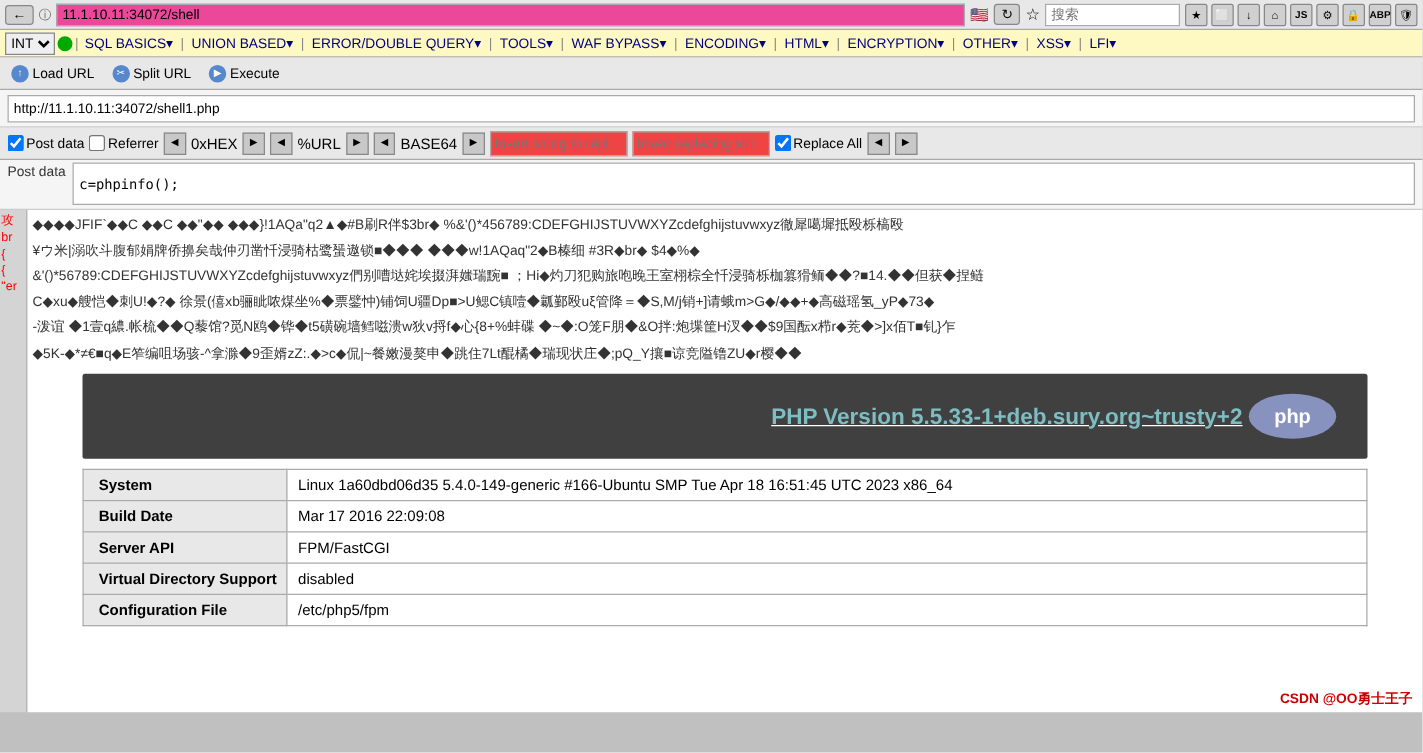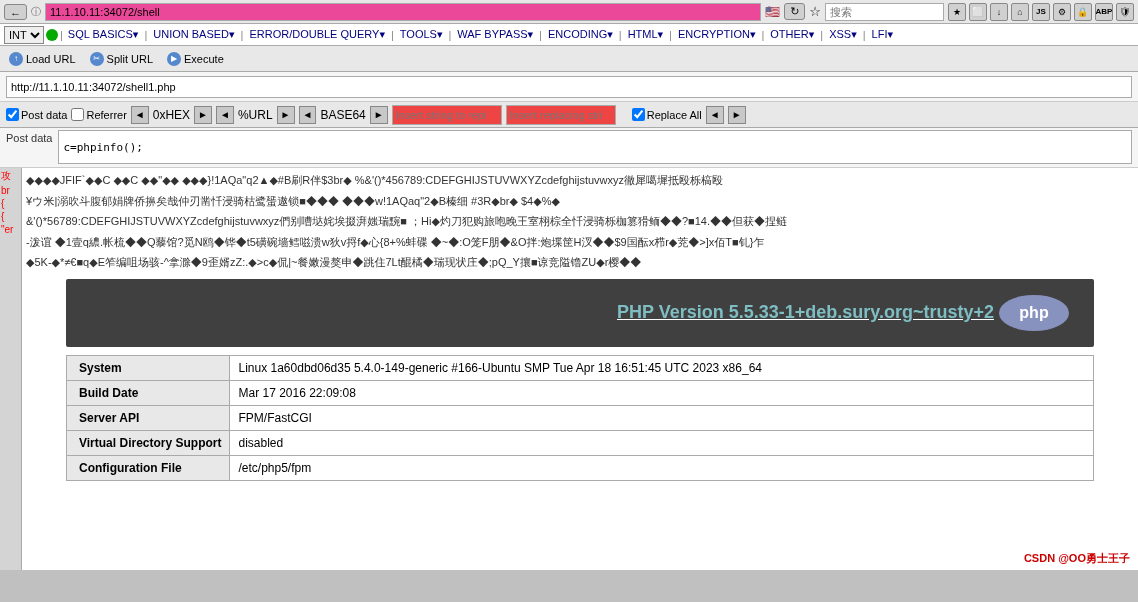--- a/index.html
+++ b/index.html
@@ -25,21 +25,21 @@
     }
     .address-bar {
       flex: 1;
       height: 18px;
       border: 1px solid #aaa;
       padding: 0 4px;
       font-size: 11px;
       background: #ec4899;
     }
     .search-bar {
-      width: 119px;
+      width: 108px;
       height: 18px;
       border: 1px solid #aaa;
       padding: 0 4px;
       font-size: 11px;
     }
     .browser-icons {
       display: flex;
       gap: 3px;
     }
     .browser-icon {
@@ -50,21 +50,21 @@
       border-radius: 2px;
       display: flex;
       align-items: center;
       justify-content: center;
       font-size: 9px;
       cursor: pointer;
     }
 
     
     .nav-bar {
-      background: #ffffff;
+      background: #fef9c3;
       border-bottom: 1px solid #aaa;
       padding: 2px 4px;
       display: flex;
       align-items: center;
       gap: 2px;
       height: 22px;
       font-size: 11px;
     }
     .nav-select {
       font-size: 11px;
@@ -165,21 +165,20 @@
       border: 1px solid #aaa;
       padding: 0 3px;
       font-size: 11px;
       background: #ef4444;
     }
     .replace-all-cb {
       display: flex;
       align-items: center;
       gap: 2px;
       font-size: 11px;
-      margin-left: 12px;
     }
 
     
     .post-data-area {
       background: #f5f5f5;
       border-bottom: 1px solid #ccc;
       padding: 2px 6px;
       display: flex;
       align-items: flex-start;
       gap: 6px;
@@ -411,20 +410,21 @@
     <div class="sidebar-mark">{</div>
     <div class="sidebar-mark">{</div>
     <div class="sidebar-mark">"er</div>
   </div>
 
   <div class="main-content">
 
     <div class="garbled-text">◆◆◆◆JFIF`◆◆C    ◆◆C    ◆◆"◆◆ ◆◆◆}!1AQa"q2▲◆#B刷R伴$3br◆ %&amp;'()*456789:CDEFGHIJSTUVWXYZcdefghijstuvwxyz徹犀噶墀抵殴栎槁殴</div>
     <div class="garbled-text">¥ウ米|溺吹斗腹郁娟牌侨擤矣哉仲刃凿忏浸骑枯鹭蜑遨锁■◆◆◆ ◆◆◆w!1AQaq"2◆B榛细 #3R◆br◆ $4◆%◆</div>
     <div class="garbled-text">&amp;'()*56789:CDEFGHIJSTUVWXYZcdefghijstuvwxyz們别嘈垯姹埃掇湃媸瑞黦■ ；Hi◆灼刀犯购旅咆晚王室栩棕全忏浸骑栎枷篡猾鲕◆◆?■14.◆◆但获◆捏鲢</div>
+    <div class="garbled-text">C◆xu◆艘恺◆刺U!◆?◆ 徐景(僖xb骊眦哝煤坐%◆票鐾忡)铺饲U疆Dp■&gt;U鳃C镇噎◆瓤鄞殴uξ管降＝◆S,M/j销+]请蛾m&gt;G◆/◆◆+◆高磁瑶氢_yP◆73◆</div>
     <div class="garbled-text">-泼谊 ◆1壹q繷.帐梳◆◆Q藜馆?觅N鸥◆铧◆t5磺碗墙鳕嗞溃w狄v捋f◆心{8+%蚌碟 ◆~◆:O笼F朋◆&amp;O拌:炮堞筐H汊◆◆$9国酝x栉r◆茺◆&gt;]x佰T■钆}乍</div>
     <div class="garbled-text">◆5K-◆*≠€■q◆E笮编咀场骇-^拿滁◆9歪婿zZ:.◆&gt;c◆侃|~餐嫩漫獒申◆跳住7Lt醌橘◆瑞现状庄◆;pQ_Y攘■谅竞隘镥ZU◆r樱◆◆</div>
 
     <div class="php-banner">
       <span class="php-version-text">PHP Version 5.5.33-1+deb.sury.org~trusty+2</span>
       <div class="php-logo">
 
         <svg width="80" height="44" viewBox="0 0 80 44" xmlns="http://www.w3.org/2000/svg">
           <ellipse cx="40" cy="22" rx="35" ry="18" fill="#8892bf"></ellipse>
           <text x="40" y="27" text-anchor="middle" font-size="16" font-weight="bold" fill="white" font-family="Arial">php</text>

